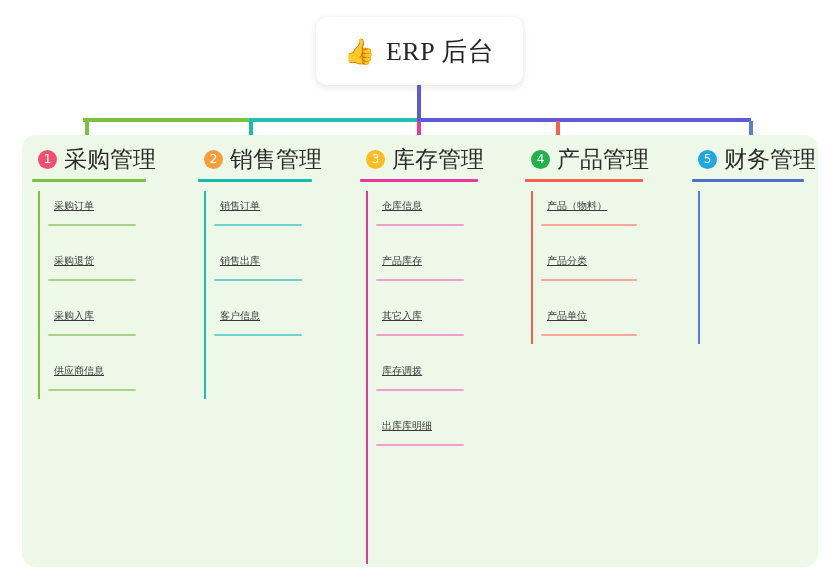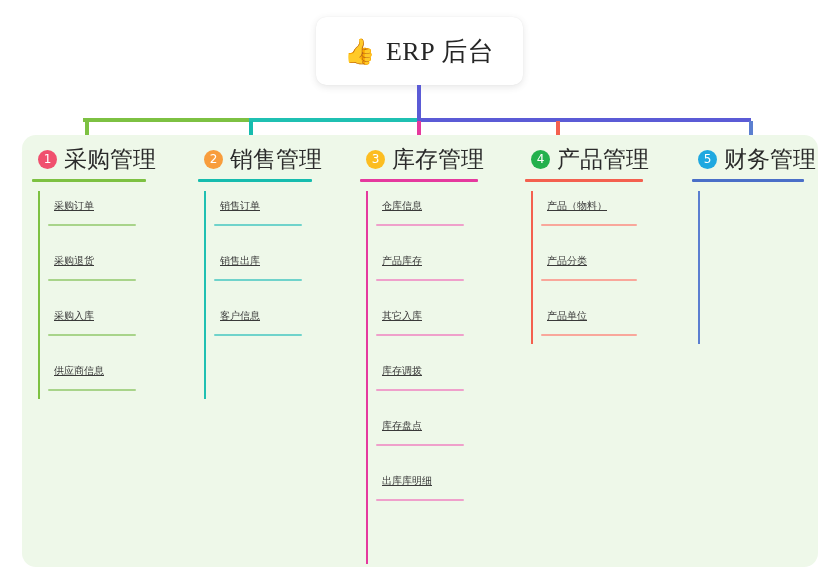--- a/index.html
+++ b/index.html
@@ -236,24 +236,20 @@
         </div>
         <div class="item">
           <span class="item-label">其它入库</span>
           <div class="item-rule" style="background: rgb(239, 160, 203); width: 88px;"></div>
         </div>
         <div class="item">
           <span class="item-label">库存调拨</span>
           <div class="item-rule" style="background: rgb(239, 160, 203); width: 88px;"></div>
         </div>
         <div class="item">
-          <span class="item-label">库存盘点</span>
-          <div class="item-rule" style="background: rgb(239, 160, 203); width: 88px;"></div>
-        </div>
-        <div class="item">
           <span class="item-label">出库库明细</span>
           <div class="item-rule" style="background: rgb(239, 160, 203); width: 88px;"></div>
         </div>
       </div>
     </div>
     <div class="column" style="left: 525px; top: 145px; width: 160px;">
       <div class="col-head">
         <span class="badge" style="background: rgb(35, 177, 77);">4</span>
         <span class="col-title">产品管理</span>
       </div>

